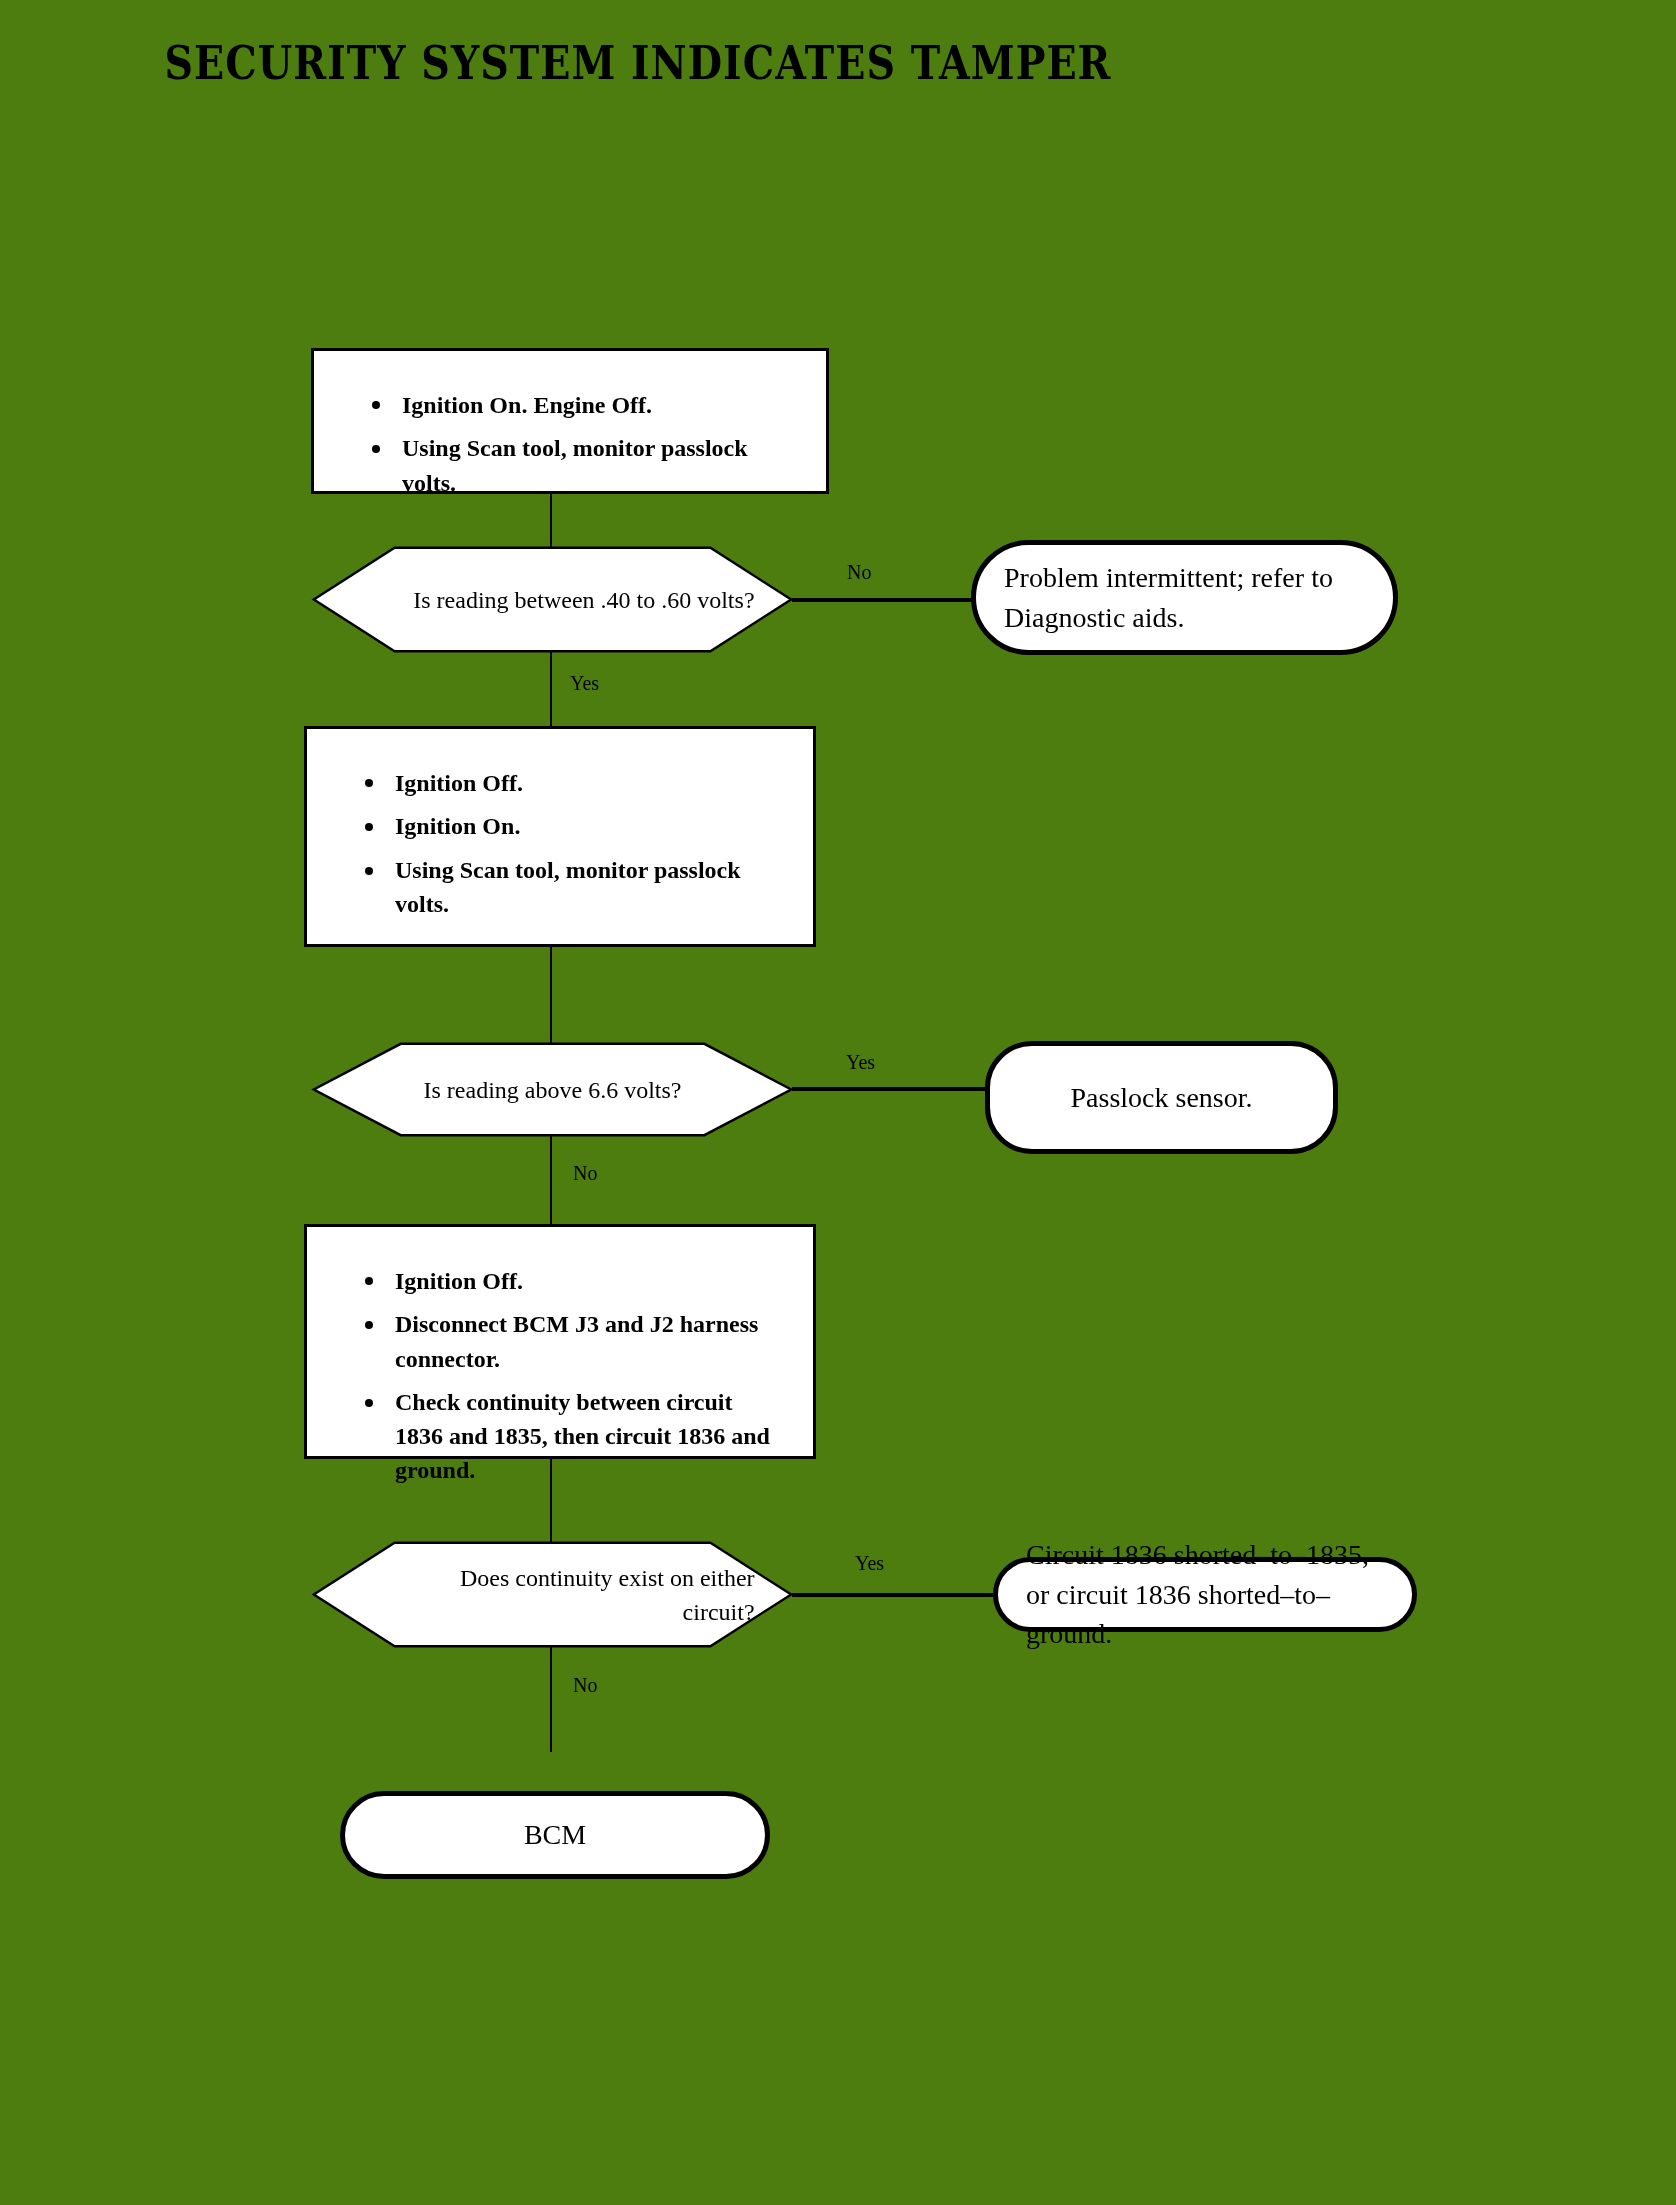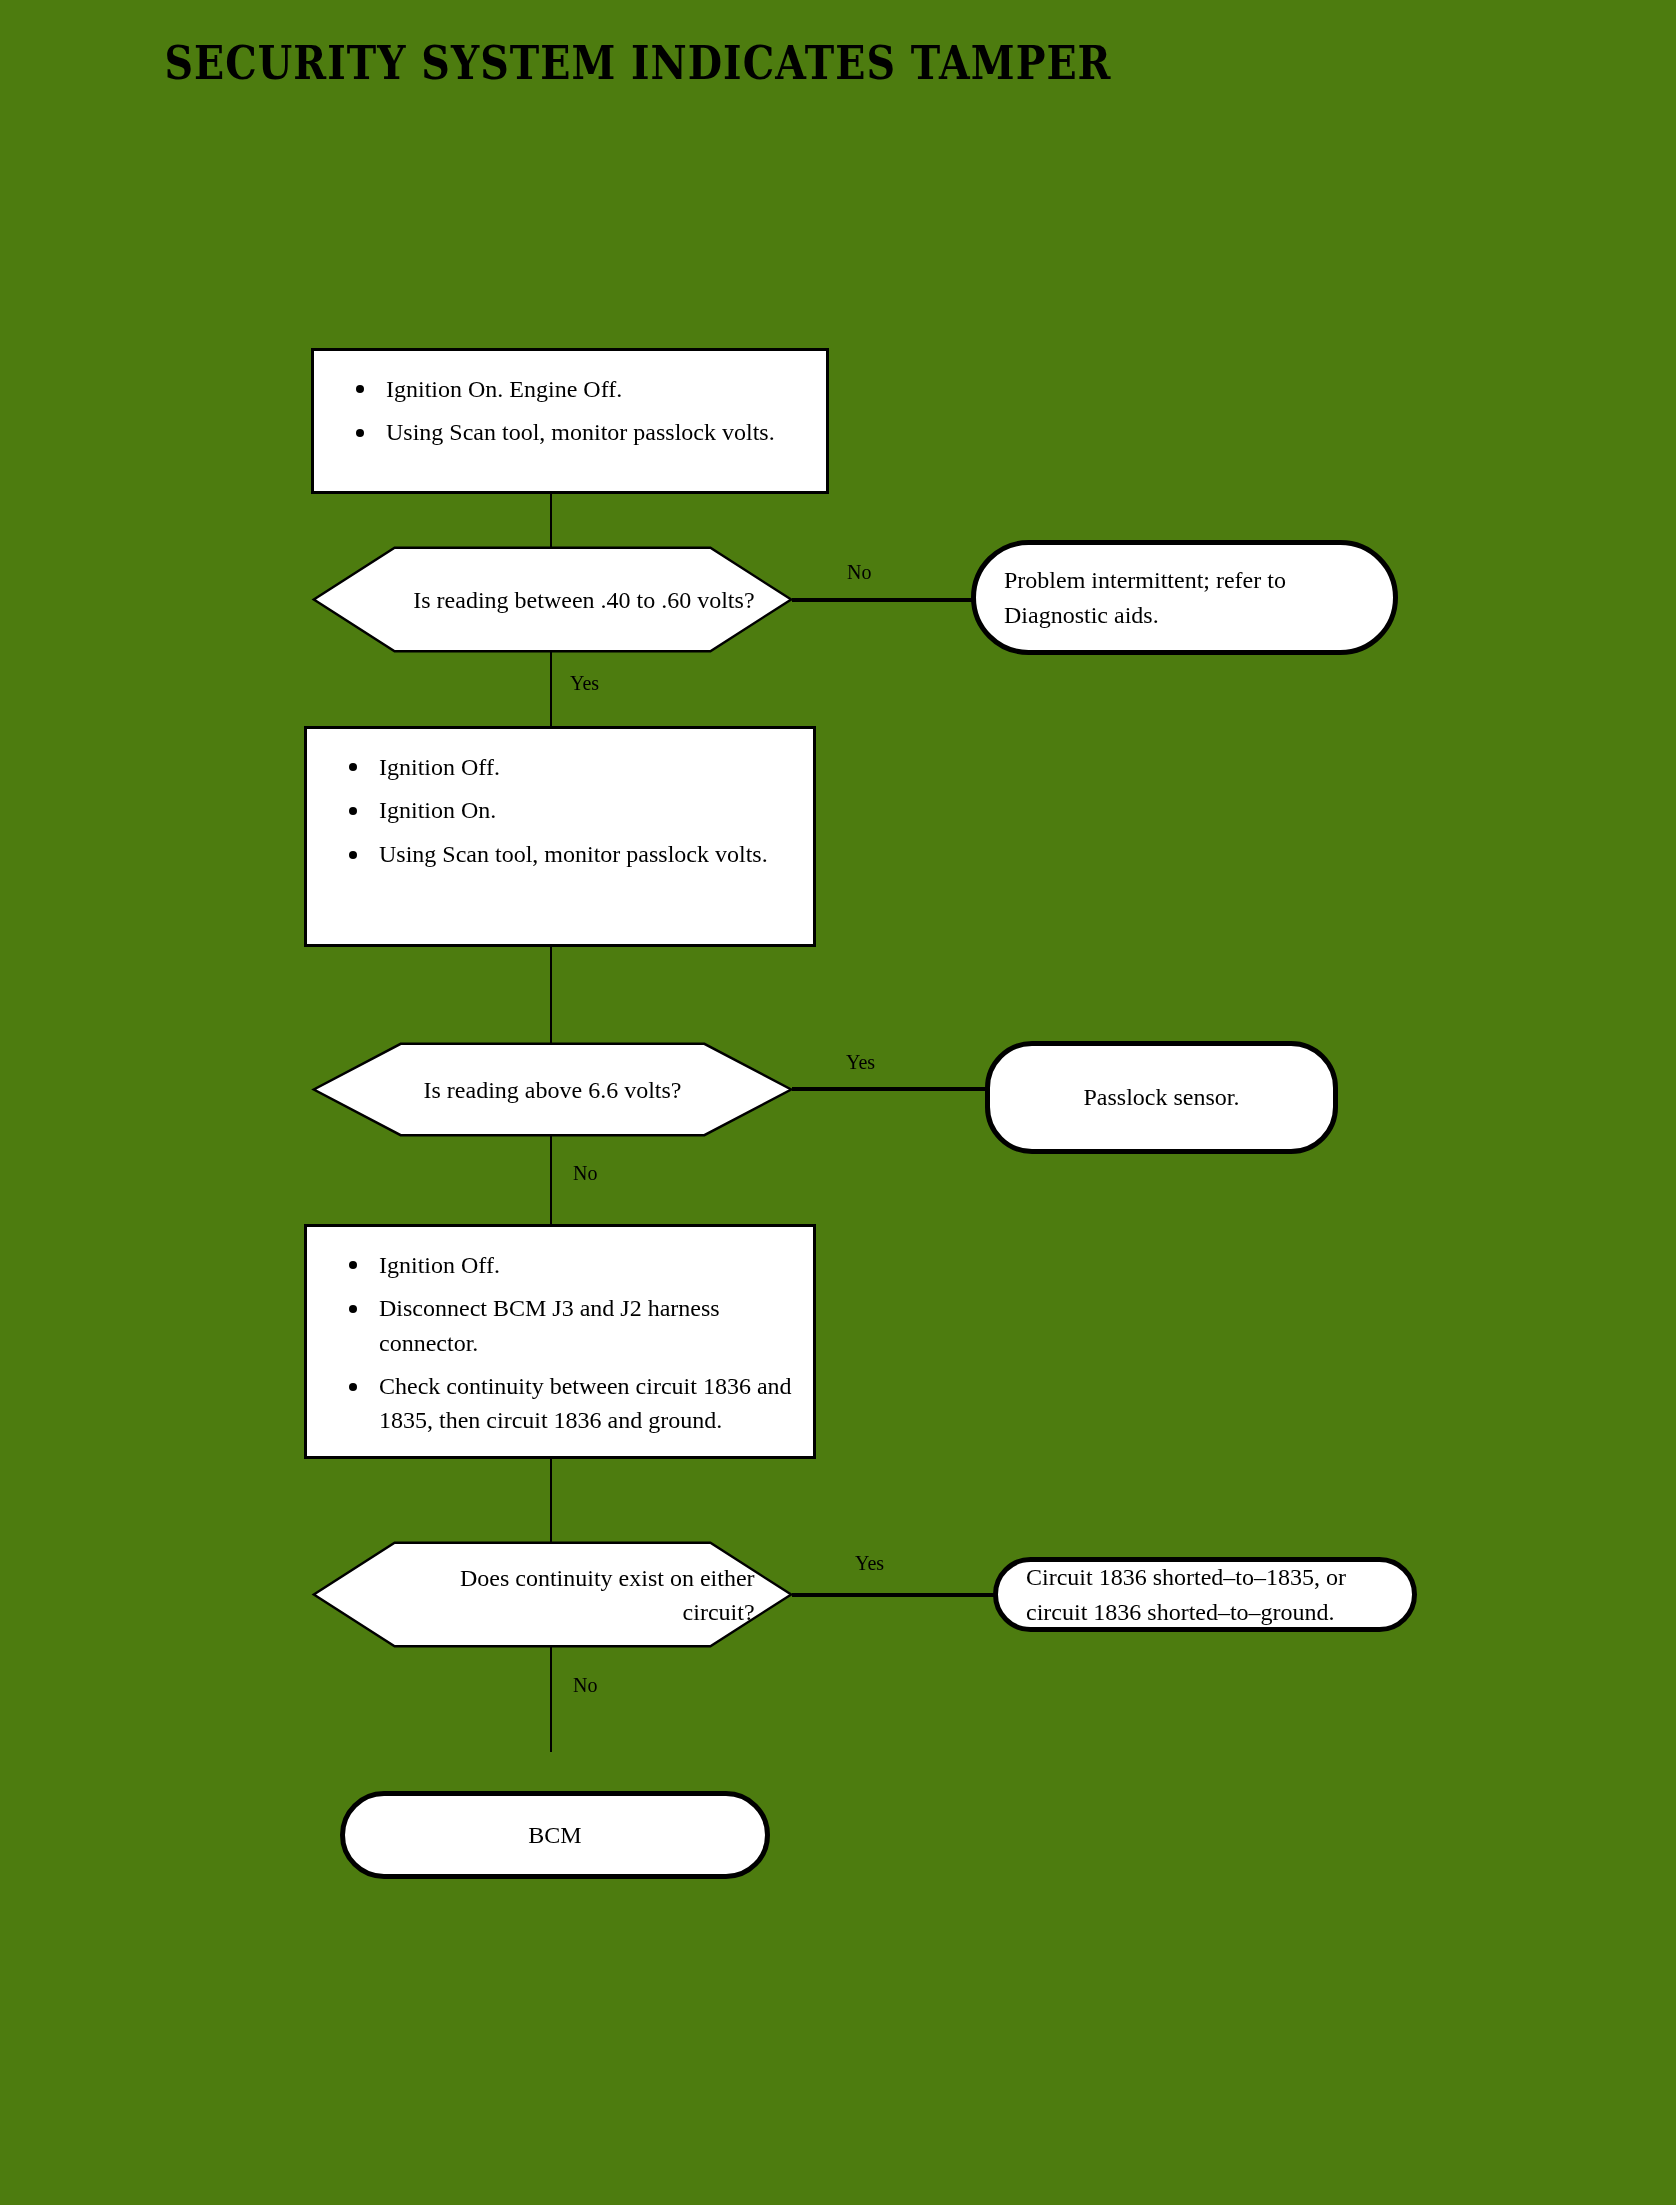--- a/index.html
+++ b/index.html
@@ -40,22 +40,23 @@
   }
 
   
   .process {
     border: 3.6px solid #000000;
     background: #ffffff;
     padding: 20.7px 16px 12px 16px;
   }
   .bullets {
     list-style: none;
-    margin: 0;
+    margin: 16px;
     padding: 0;
+    font-weight: bold;
   }
   .bullets li {
     position: relative;
     font-size: 24px;
     line-height: 1.42;
     padding-left: 56px;
     margin-bottom: 9.7px;
   }
   .bullets li:last-child { margin-bottom: 0; }
   .bullets li::before {
@@ -99,21 +100,21 @@
 
   
   .terminal {
     border: 5.5px solid #000000;
     background: #ffffff;
     display: flex;
     align-items: center;
     box-sizing: border-box;
   }
   .terminal .term-text {
-    font-size: 24px;
+    font-size: 28px;
     line-height: 1.42;
     width: 100%;
   }
   .terminal.left-text .term-text {
     text-align: left;
     padding-left: 28px;
     padding-right: 16px;
   }
   .terminal.center-text .term-text {
     text-align: center;

